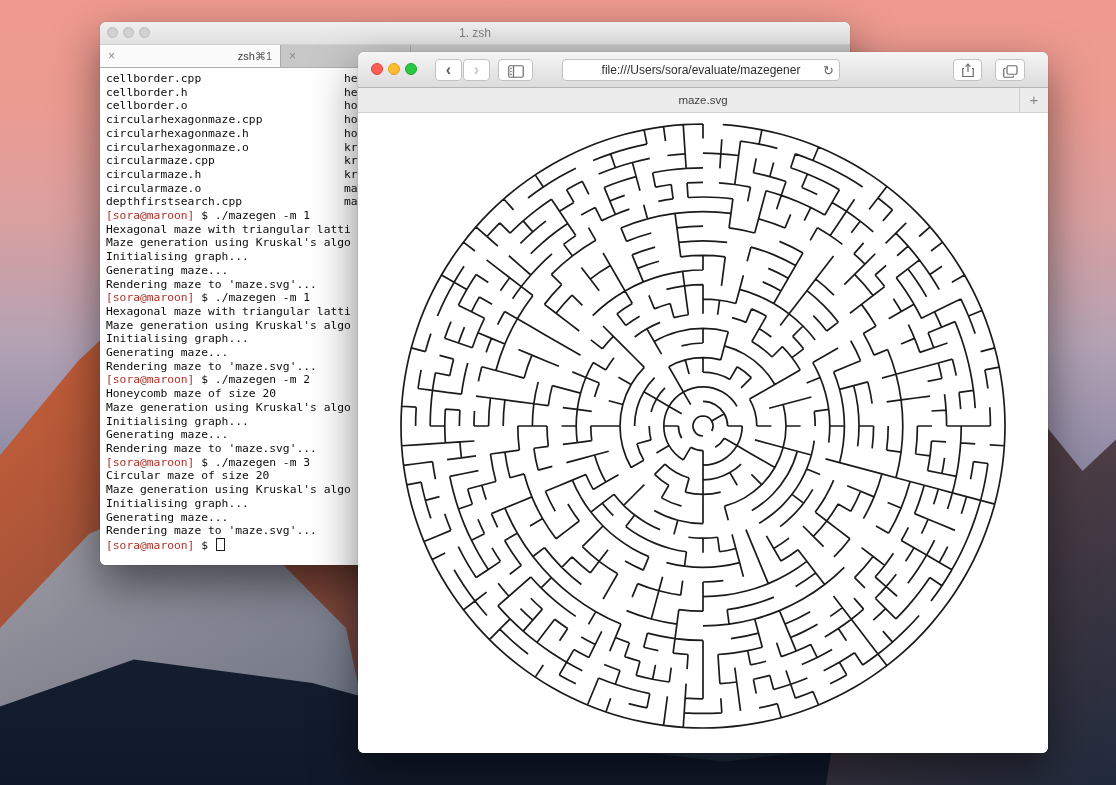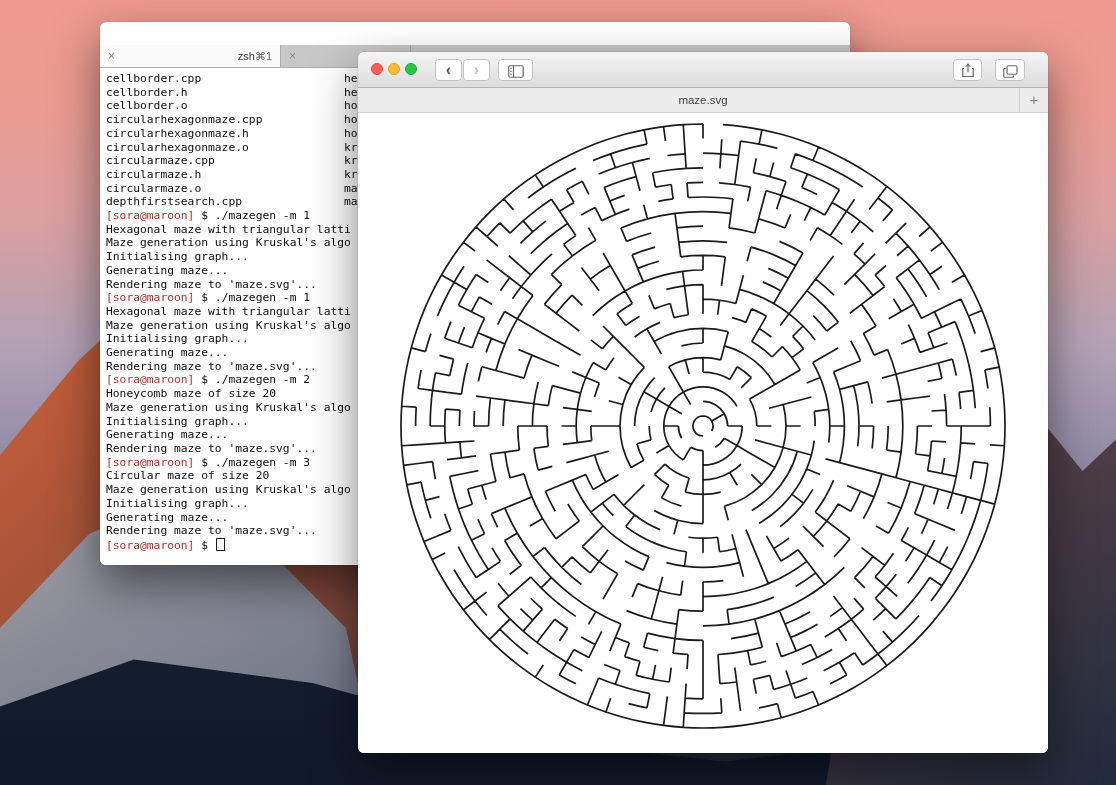--- a/index.html
+++ b/index.html
@@ -65,20 +65,28 @@
 </head>
 <body>
 
 <div class="wp wp-sky"></div>
 <div class="wp wp-peak-left"></div>
 <div class="wp wp-snow-left"></div>
 <div class="wp wp-rocks-bottom"></div>
 <div class="wp wp-peak-right"></div>
 
 <div class="win" id="terminal">
+  <div class="t-titlebar">
+    <div class="t-lights">
+      <div class="t-light"></div>
+      <div class="t-light"></div>
+      <div class="t-light"></div>
+    </div>
+    <div class="t-title">1. zsh</div>
+  </div>
   <div class="t-tabs">
     <div class="t-tab active">
       <span class="t-close">×</span>
       <span class="t-tab-label">zsh</span>
       <span class="t-tab-short">⌘1</span>
     </div>
     <div class="t-tab inactive">
       <span class="t-close">×</span>
       <span class="t-tab-label">ssh</span>
     </div>
@@ -97,20 +105,24 @@
     <div class="s-btn s-nav" id="btn-forward">›</div>
     <div class="s-btn" id="btn-sidebar">
       <svg class="glyph-svg" width="16" height="13" viewBox="0 0 16 13">
         <rect x="0.75" y="0.75" width="14.5" height="11.5" rx="1.5" fill="none" stroke="#6a6a6a" stroke-width="1.2"></rect>
         <line x1="5.5" y1="1" x2="5.5" y2="12" stroke="#6a6a6a" stroke-width="1.2"></line>
         <circle cx="3" cy="3.6" r="0.8" fill="#6a6a6a"></circle>
         <circle cx="3" cy="6.5" r="0.8" fill="#6a6a6a"></circle>
         <circle cx="3" cy="9.4" r="0.8" fill="#6a6a6a"></circle>
       </svg>
     </div>
+    <div class="s-btn" id="url-field">
+      <span>file:///Users/sora/evaluate/mazegener</span>
+      <span id="reload-btn">↻</span>
+    </div>
     <div class="s-btn" id="btn-share">
       <svg class="glyph-svg" width="14" height="15" viewBox="0 0 14 15">
         <path d="M3 5.5 H1.75 V13.5 H12.25 V5.5 H11" fill="none" stroke="#6a6a6a" stroke-width="1.2"></path>
         <line x1="7" y1="1.5" x2="7" y2="9" stroke="#6a6a6a" stroke-width="1.2"></line>
         <path d="M4.6 3.6 L7 1.2 L9.4 3.6" fill="none" stroke="#6a6a6a" stroke-width="1.2"></path>
       </svg>
     </div>
     <div class="s-btn" id="btn-tabs">
       <svg class="glyph-svg" width="15" height="13" viewBox="0 0 15 13">
         <rect x="4" y="0.75" width="10" height="8.5" rx="1.5" fill="none" stroke="#6a6a6a" stroke-width="1.2"></rect>

